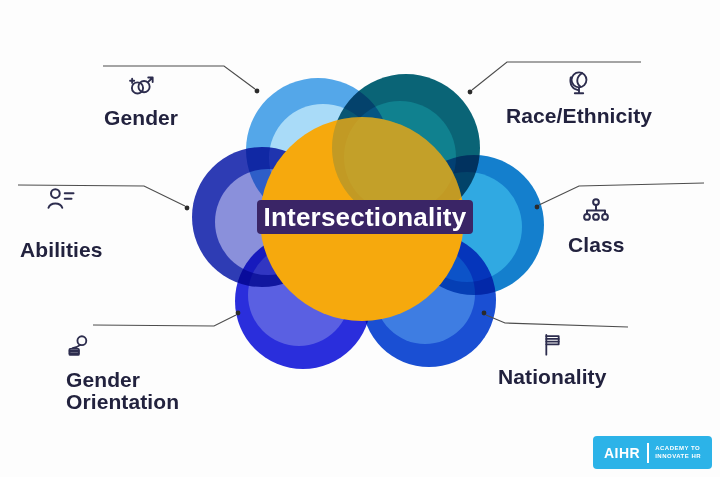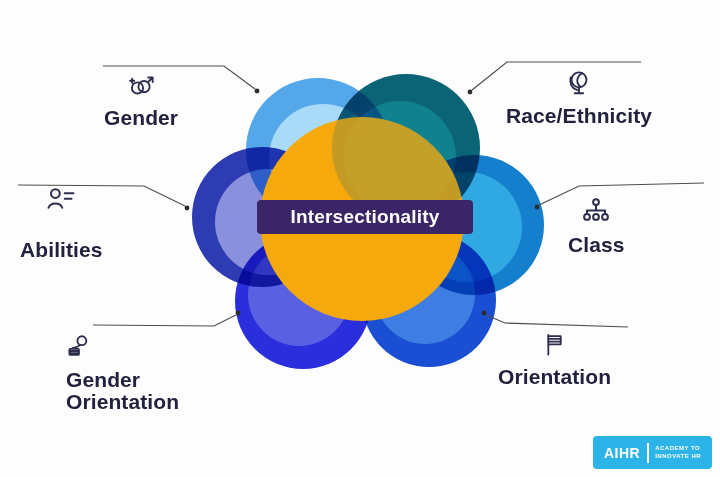--- a/index.html
+++ b/index.html
@@ -14,21 +14,21 @@
     color:#22223E; font-weight:700; font-size:21px; line-height:1.05;
     letter-spacing:0.1px; white-space:nowrap;flex-direction:column;
   }
   .label .txt { display:block; }
   .label.wrap { align-items:flex-start; white-space:normal; }
   .label.wrap .txt { width:140px; }
   .label svg { flex:0 0 auto; }
   .band {
     position:absolute; left:257px; top:200px; width:216px; height:34px;
     background:#3A2566; border-radius:4px; display:flex; align-items:center;
-    justify-content:center; color:#ffffff; font-weight:700; font-size:19px;
+    justify-content:center; color:#ffffff; font-weight:700; font-size:26px;
     letter-spacing:0.2px;
   }
   .logo {
     position:absolute; left:593px; top:436px; width:119px; height:33px;
     background:#2CB3E8; border-radius:4px; display:flex; align-items:center;
     justify-content:center; color:#ffffff;
   }
   .logo .brand { font-size:14px; font-weight:800; letter-spacing:0.5px; }
   .logo .divider { width:2px; height:20px; background:#ffffff; margin:0 6px 0 7px; }
   .logo .tagline { font-size:6px; font-weight:700; letter-spacing:0.5px; line-height:1.3; }
@@ -152,21 +152,21 @@
     </svg>
     <span class="txt">Gender Orientation</span>
   </div>
 
   <div class="label" style="left:498px; top:331px;">
     <svg class="icon" width="27" height="27" viewBox="0 0 24 24">
       <path d="M6.5 3.5 V21"></path>
       <path d="M6.5 4.6 H17.5 V11.8 H6.5"></path>
       <path d="M6.5 7 H17.5 M6.5 9.4 H17.5"></path>
     </svg>
-    <span class="txt">Orientation</span>
+    <span class="txt">Nationality</span>
   </div>
 
   <div class="logo">
     <span class="brand">AIHR</span>
     <span class="divider"></span>
     <span class="tagline">
       <span>ACADEMY TO</span><br>
       <span>INNOVATE HR</span>
     </span>
   </div>

